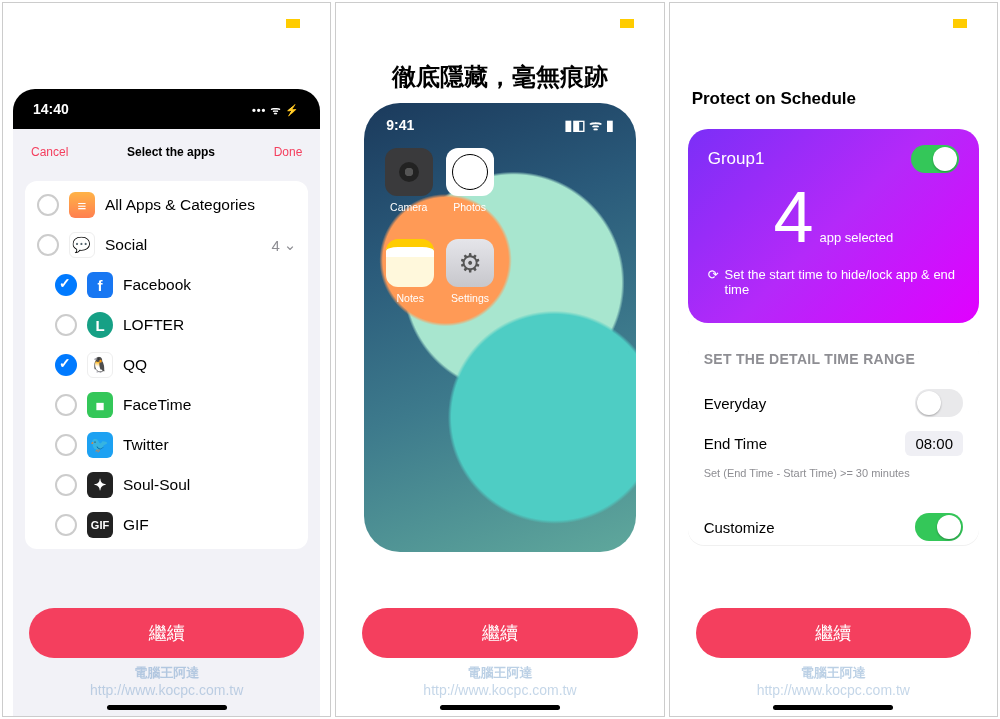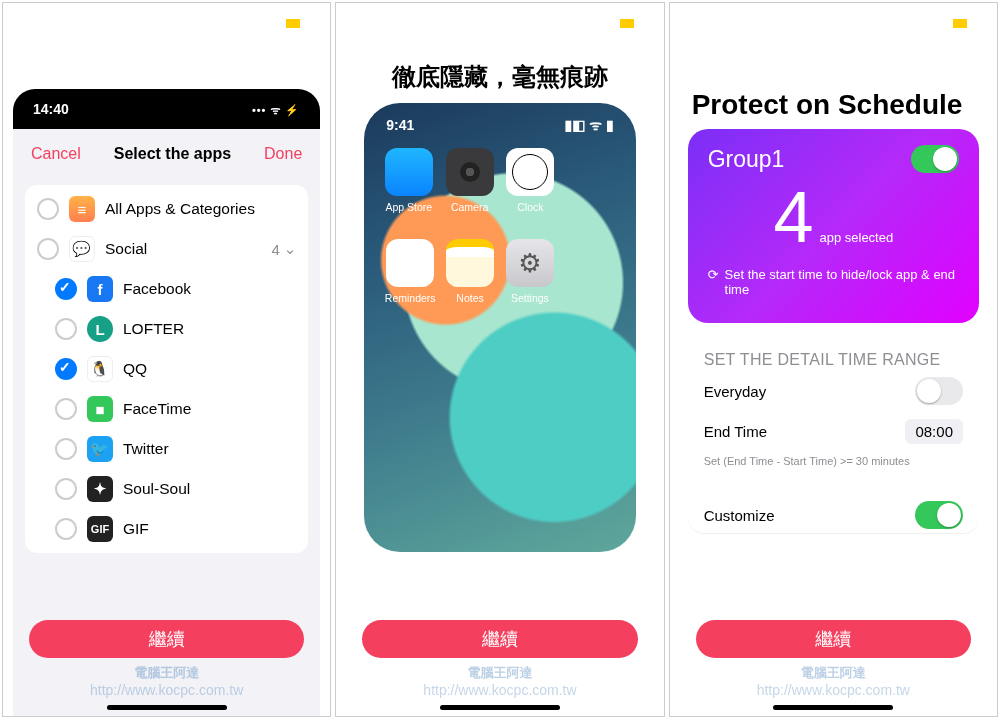--- a/index.html
+++ b/index.html
@@ -1,37 +1,37 @@
 <!DOCTYPE html>
 <html><head>
 <meta charset="utf-8">
 <style>
   * { box-sizing: border-box; margin: 0; padding: 0; }
   html, body { width: 1000px; height: 719px; background: #fff; font-family: -apple-system, "Helvetica Neue", Arial, sans-serif; }
   .stage { display: flex; gap: 4px; padding: 2px; width: 1000px; height: 719px; }
   .panel { flex: 1 1 0; border: 1px solid #ccc; position: relative; overflow: hidden; background: #fff; }
   .yellow-dot { position: absolute; top: 16px; right: 30px; width: 14px; height: 9px; background: #ffcc00; }
   .continue-btn {
-    position: absolute; left: 26px; right: 26px; bottom: 58px; height: 38px;
+    position: absolute; left: 26px; right: 26px; bottom: 58px; height: 50px;
     background: #f43f5e; color: #fff; border: none; border-radius: 26px;
     font-size: 18px; font-weight: 500;
   }
   .watermark {
     position: absolute; bottom: 18px; left: 0; right: 0; text-align: center;
     font-size: 13px; color: rgba(60,120,180,.35); font-weight: 600;
     pointer-events: none;
   }
   .watermark small { display: block; font-size: 14px; font-weight: 400; color: rgba(60,120,180,.3); }
   .home-indicator { position: absolute; bottom: 6px; left: 50%; transform: translateX(-50%); width: 120px; height: 5px; background: #000; border-radius: 3px; }
 
   
   .p1-statusbar { position: absolute; top: 86px; left: 10px; right: 10px; height: 40px; background: #000; border-radius: 22px 22px 0 0; color:#fff; display:flex; align-items:center; padding:0 20px; font-size:14px; font-weight:600; justify-content:space-between; }
   .p1-statusbar .icons { font-size:11px; letter-spacing:1px; }
   .p1-body { position: absolute; top: 126px; left: 10px; right: 10px; bottom: 0; background: #f2f2f7; border-radius: 0 0 0 0; padding-top: 6px; }
-  .p1-nav { display:flex; align-items:flex-start; justify-content:space-between; padding: 10px 18px 14px; font-size:16px; }
+  .p1-nav { display:flex; align-items:flex-start; justify-content:space-between; padding: 10px 18px 14px; font-size:12px; }
   .p1-nav .cancel, .p1-nav .done { color:#f43f5e; }
   .p1-nav .title { font-weight:600; color:#000; }
   .p1-card { background:#fff; margin: 8px 12px 0; border-radius: 12px; padding: 4px 0; }
   .row { display:flex; align-items:center; height:40px; padding:0 12px; font-size:15.5px; color:#000; gap:10px; }
   .row.sub { padding-left: 30px; }
   .radio { width:22px; height:22px; border:2px solid #ccc; border-radius:50%; flex:none; }
   .radio.checked { border:none; background:#007aff; position:relative; }
   .radio.checked::after { content:"✓"; color:#fff; font-size:14px; position:absolute; top:1px; left:4px; font-weight:bold; }
   .appicon { width:26px; height:26px; border-radius:6px; flex:none; display:flex; align-items:center; justify-content:center; font-size:15px; color:#fff; font-weight:bold; }
   .ic-all { background: linear-gradient(#ffb347,#ff7f50); }
@@ -64,38 +64,38 @@
   .box.camera::after{content:"";position:absolute;top:14px;left:14px;width:20px;height:20px;border-radius:50%;background:radial-gradient(circle,#555 30%,#222 31%);}
   .box.clock { background:#fff; }
   .box.clock::after{content:"";position:absolute;inset:6px;border-radius:50%;border:1px solid #000;}
   .box.reminders { background:#fff; }
   .box.notes { background:linear-gradient(#fff 0 25%, #fff8dc 25% 100%); border-top:8px solid #ffcc00; }
   .box.settings { background:linear-gradient(#e5e5ea,#c7c7cc); }
   .box.settings::after{content:"⚙";position:absolute;inset:0;display:flex;align-items:center;justify-content:center;font-size:26px;color:#555;}
   .p2-row2 { padding-top: 26px; display:grid; grid-template-columns: repeat(4,1fr); padding-left:16px; padding-right:16px; }
 
   
-  .p3-title { position:absolute; top:86px; left:22px; right:22px; font-size:28px; font-weight:700; color:#000; }
+  .p3-title { position:absolute; top:86px; left:22px; right:22px; font-size:17px; font-weight:700; color:#000; }
   .p3-card { position:absolute; top:126px; left:18px; right:18px; height:194px; border-radius:20px; padding:16px 20px; color:#fff;
              background: linear-gradient(135deg,#7b2ff7 0%, #b429f9 50%, #e100ff 100%); }
-  .p3-card .group { font-size:23px; }
+  .p3-card .group { font-size:17px; }
   .toggle { width:48px; height:28px; border-radius:14px; position:relative; }
   .toggle.on { background:#34c759; }
   .toggle.off { background:#e9e9eb; }
   .toggle::after { content:""; position:absolute; top:2px; width:24px; height:24px; background:#fff; border-radius:50%; box-shadow:0 1px 2px rgba(0,0,0,.3);}
   .toggle.on::after { right:2px; }
   .toggle.off::after { left:2px; }
   .p3-card-top { display:flex; justify-content:space-between; align-items:center; }
   .p3-big { display:flex; align-items:baseline; gap:6px; justify-content:center; margin: 8px 0 14px; }
   .p3-big .num { font-size:72px; font-weight:300; line-height:1; }
   .p3-big .sub { font-size:13px; }
   .p3-hint { font-size:13px; display:flex; gap:6px; align-items:flex-start; }
   
   .p3-sched { position:absolute; top:336px; left:18px; right:18px; background:#fff; border-radius:16px; box-shadow:0 1px 0 rgba(0,0,0,.06); padding: 12px 16px 4px; }
-  .p3-sched h4 { font-size:16px; color:#8e8e93; font-weight:400; text-transform:uppercase; letter-spacing:.3px; margin-bottom:2px; }
+  .p3-sched h4 { font-size:14px; color:#8e8e93; font-weight:700; text-transform:uppercase; letter-spacing:.3px; margin-bottom:16px; }
   .srow { display:flex; align-items:center; justify-content:space-between; height:40px; font-size:15px; color:#000; }
   .srow .time { background:#efeff4; padding:4px 10px; border-radius:6px; font-size:15px; }
   .shint { font-size:11px; color:#8e8e93; padding: 4px 0 10px; }
 </style>
 </head>
 <body>
 
 <div class="stage">
 
   <div class="panel">
@@ -176,37 +176,29 @@
   <div class="panel">
     <div class="yellow-dot"></div>
     <div class="p2-title">徹底隱藏，毫無痕跡</div>
     <div class="p2-phone">
       <div class="p2-sb">
         <span>9:41</span>
         <span>▮◧ ᯤ ▮</span>
       </div>
       <div class="p2-grid" id="p2-row1">
           <div class="p2-app">
-            <div class="box appstore"></div>
-            <div class="lbl">App Store</div>
-          </div>
-          <div class="p2-app">
             <div class="box camera"></div>
             <div class="lbl">Camera</div>
           </div>
           <div class="p2-app">
             <div class="box clock"></div>
-            <div class="lbl">Clock</div>
+            <div class="lbl">Photos</div>
           </div>
         </div>
       <div class="p2-row2" id="p2-row2">
-          <div class="p2-app">
-            <div class="box reminders"></div>
-            <div class="lbl">Reminders</div>
-          </div>
           <div class="p2-app">
             <div class="box notes"></div>
             <div class="lbl">Notes</div>
           </div>
           <div class="p2-app">
             <div class="box settings"></div>
             <div class="lbl">Settings</div>
           </div>
         </div>
     </div>

